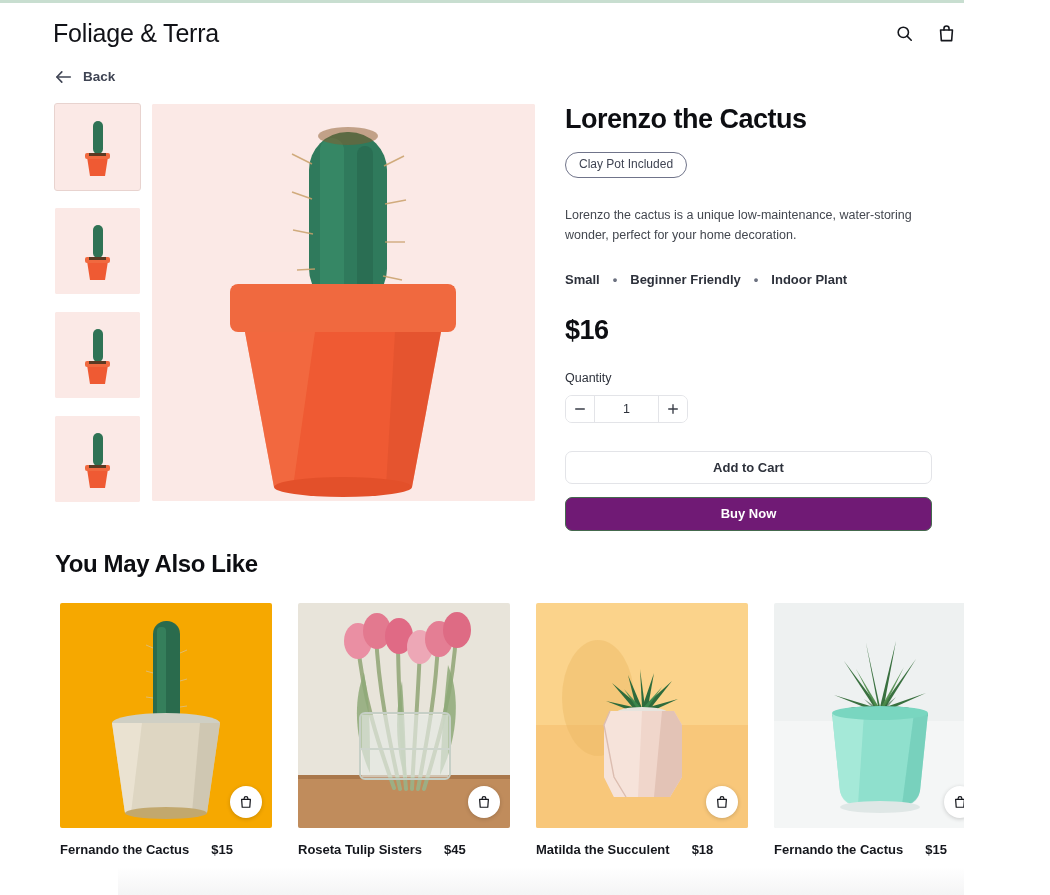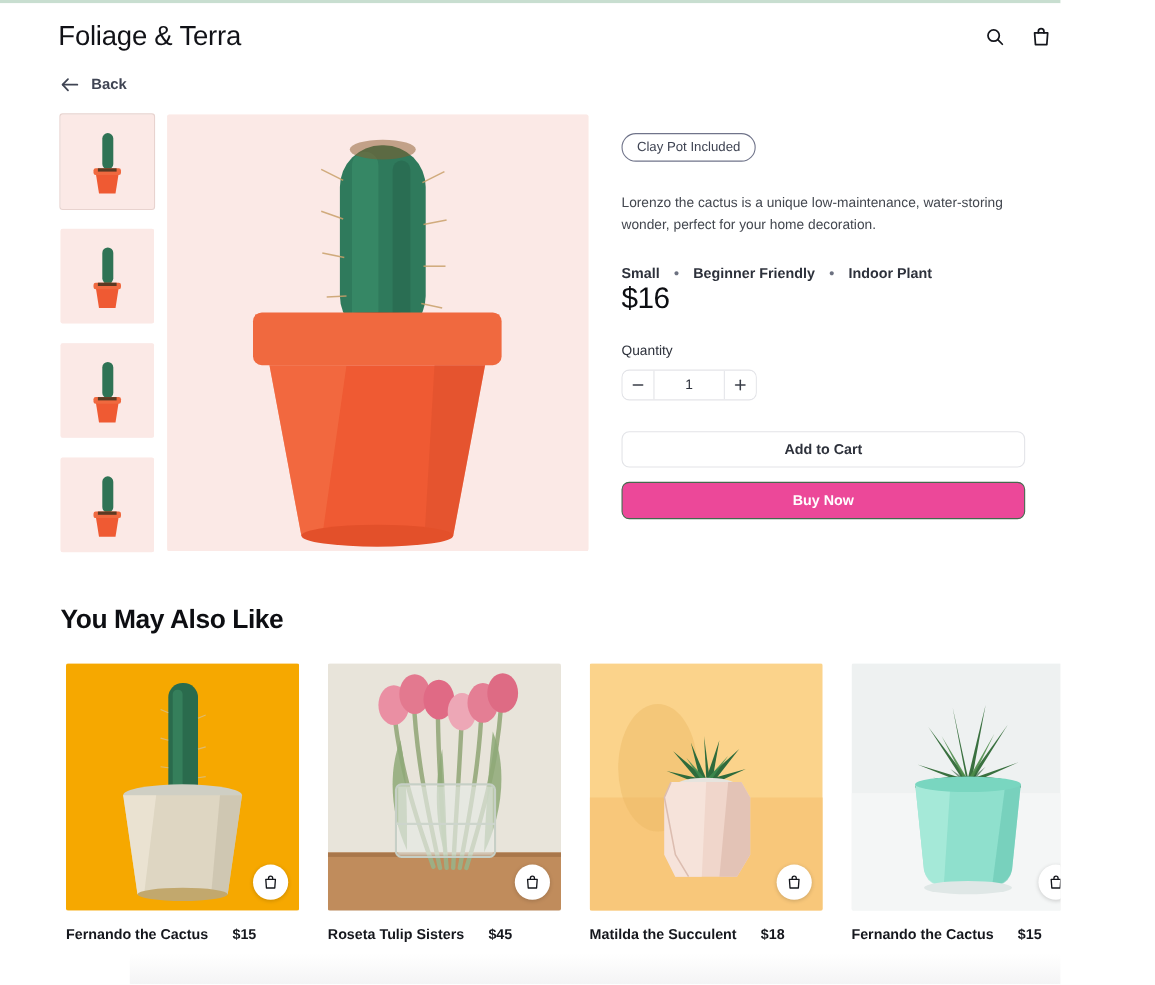--- a/index.html
+++ b/index.html
@@ -182,22 +182,23 @@
     gap: 13px;
     font-size: 13px;
     font-weight: 700;
     color: #2d313b;
     white-space: nowrap;
     text-align: center;
   }
   .dot { color: #6c7180; font-weight: 700; }
 
   .p-price {
+    margin-top: 28px;
     font-size: 27px;
-    font-weight: 400;
+    font-weight: 700;
     letter-spacing: -0.5px;
     color: #0d0e12;
   }
 
   .qty-label {
     margin-top: 25px;
     font-size: 12.5px;
     color: #2d313b;
   }
 
@@ -246,21 +247,21 @@
     cursor: pointer;
   }
   .btn-cart {
     margin-top: 28px;
     background: #ffffff;
     border: 1px solid #e3e4e8;
     color: #2d313b;
   }
   .btn-buy {
     margin-top: 13px;
-    background: #ec4899;
+    background: #701a75;
     border: 1px solid #44694d;
     color: #ffffff;
     height: 34px;
   }
 
   
   .related-title {
     position: absolute;
     top: 550px; left: 55px;
     font-size: 24px;
@@ -416,20 +417,21 @@
       <rect x="78" y="180" width="226" height="48" rx="8" fill="#f0693f"></rect>
 
       <path d="M93 228h196l-29 155H122z" fill="#ef5a33"></path>
       <path d="M93 228h70l-22 155h-19z" fill="#f47549" opacity=".55"></path>
       <path d="M243 228h46l-29 155h-26z" fill="#d94e2a" opacity=".45"></path>
       <ellipse cx="191" cy="383" rx="69" ry="10" fill="#e3502a"></ellipse>
     </svg>
   </div>
 
   <div class="info">
+    <h1 class="p-title">Lorenzo the Cactus</h1>
 
     <div class="badge">Clay Pot Included</div>
 
     <p class="p-desc">Lorenzo the cactus is a unique low-maintenance, water-storing wonder, perfect for your home decoration.</p>
 
     <div class="p-attrs">
       <span>Small</span>
       <span class="dot">•</span>
       <span>Beginner Friendly</span>
       <span class="dot">•</span>

